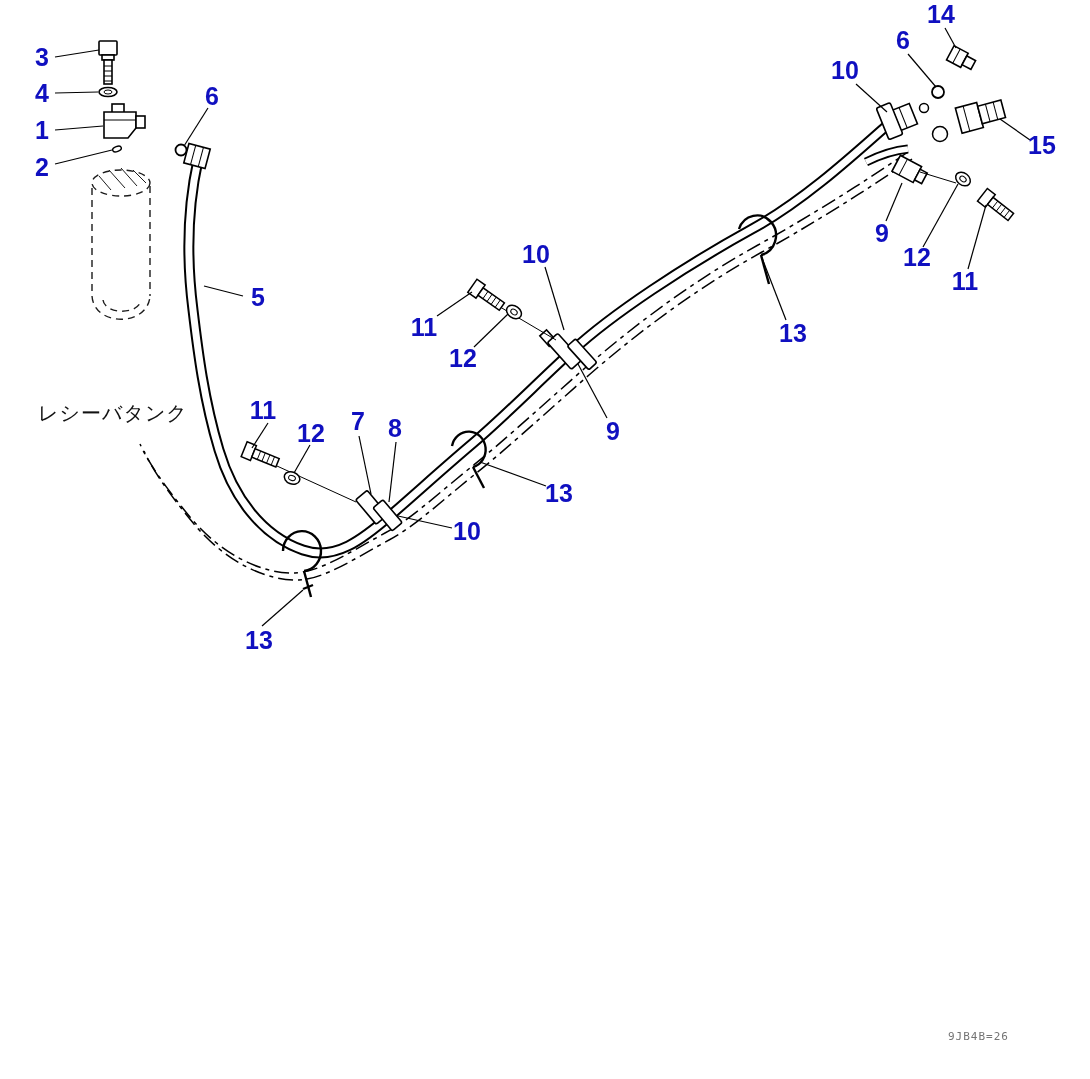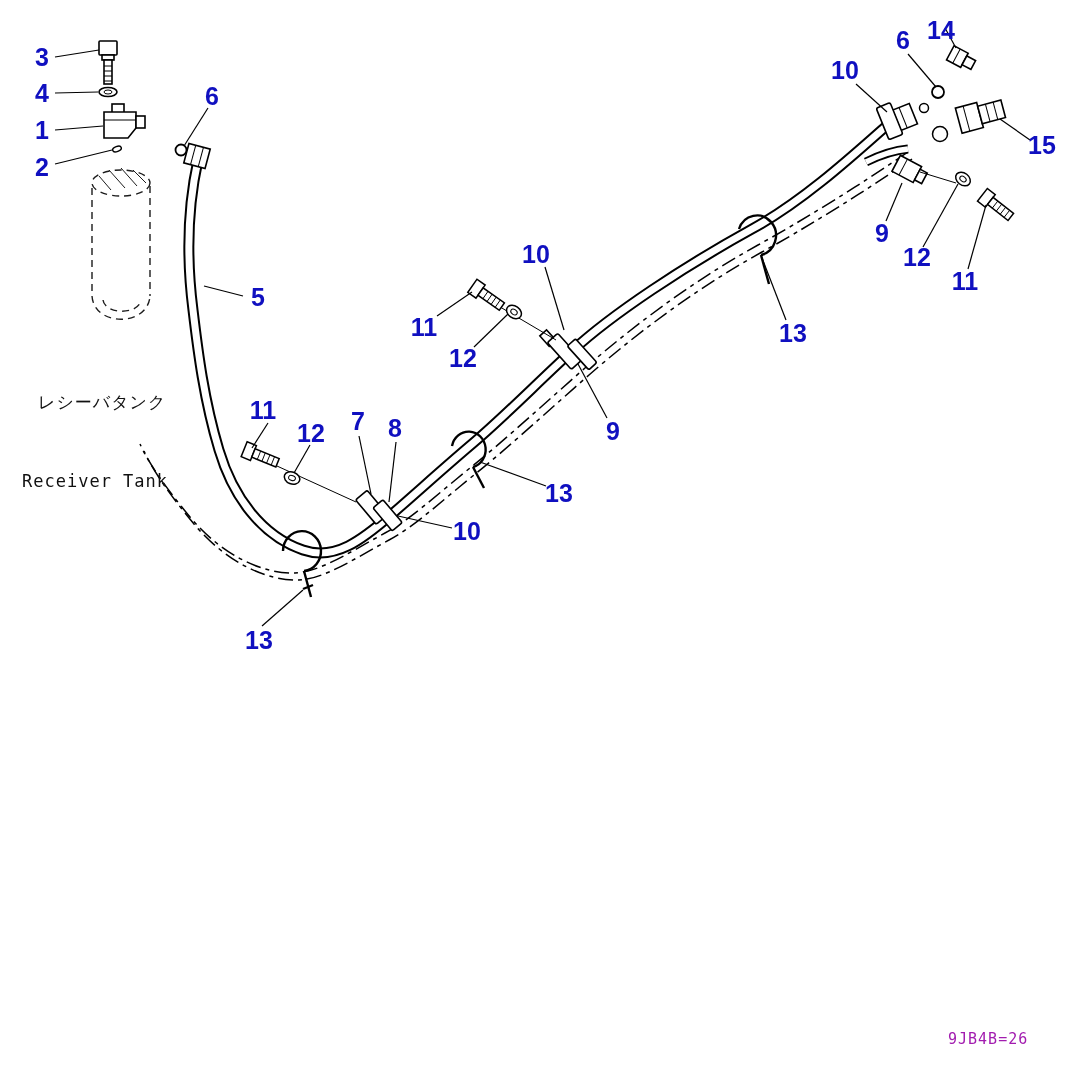--- a/index.html
+++ b/index.html
@@ -20,32 +20,32 @@
     line-height:1;
     font-family:"Liberation Sans", sans-serif;
     user-select:none;
     white-space:nowrap;
   }
   .tank-label{
     position:absolute;
     left:22px;top:336px;
     color:#111;
     font-family:"DejaVu Sans Mono", monospace;
-    font-size:17px;
+    font-size:20px;
     line-height:1.55;
     letter-spacing:1px;
     white-space:pre;
   }
   .tank-label .jp{padding-left:16px;}
   .drawing-number{
     position:absolute;
     left:948px;top:1030px;
-    color:#a21caf;
+    color:#737373;
     font-family:"DejaVu Sans Mono", monospace;
-    font-size:15px;
+    font-size:11px;
     letter-spacing:1px;
   }
 </style>
 </head>
 <body>
 
 <div class="stage">
 
   <svg width="1090" height="1079" viewBox="0 0 1090 1079" xmlns="http://www.w3.org/2000/svg">
 
@@ -270,26 +270,25 @@
   <div class="callout" style="left:263px; top:410px;">11</div>
   <div class="callout" style="left:311px; top:433px;">12</div>
   <div class="callout" style="left:358px; top:421px;">7</div>
   <div class="callout" style="left:395px; top:428px;">8</div>
   <div class="callout" style="left:467px; top:531px;">10</div>
   <div class="callout" style="left:559px; top:493px;">13</div>
   <div class="callout" style="left:259px; top:640px;">13</div>
   <div class="callout" style="left:793px; top:333px;">13</div>
   <div class="callout" style="left:845px; top:70px;">10</div>
   <div class="callout" style="left:903px; top:40px;">6</div>
-  <div class="callout" style="left:941px; top:14px;margin-top:16px;">14</div>
+  <div class="callout" style="left:941px; top:14px;">14</div>
   <div class="callout" style="left:1042px;top:145px;text-align:right;">15</div>
   <div class="callout" style="left:882px; top:233px;">9</div>
   <div class="callout" style="left:917px; top:257px;">12</div>
   <div class="callout" style="left:965px; top:281px;">11</div>
 
   <div class="tank-label">
     <div class="jp">レシーバタンク</div>
-    <div class="en">Receiver Tank</div>
   </div>
 
   <div class="drawing-number">9JB4B=26</div>
 
 </div>
 
 </body></html>

